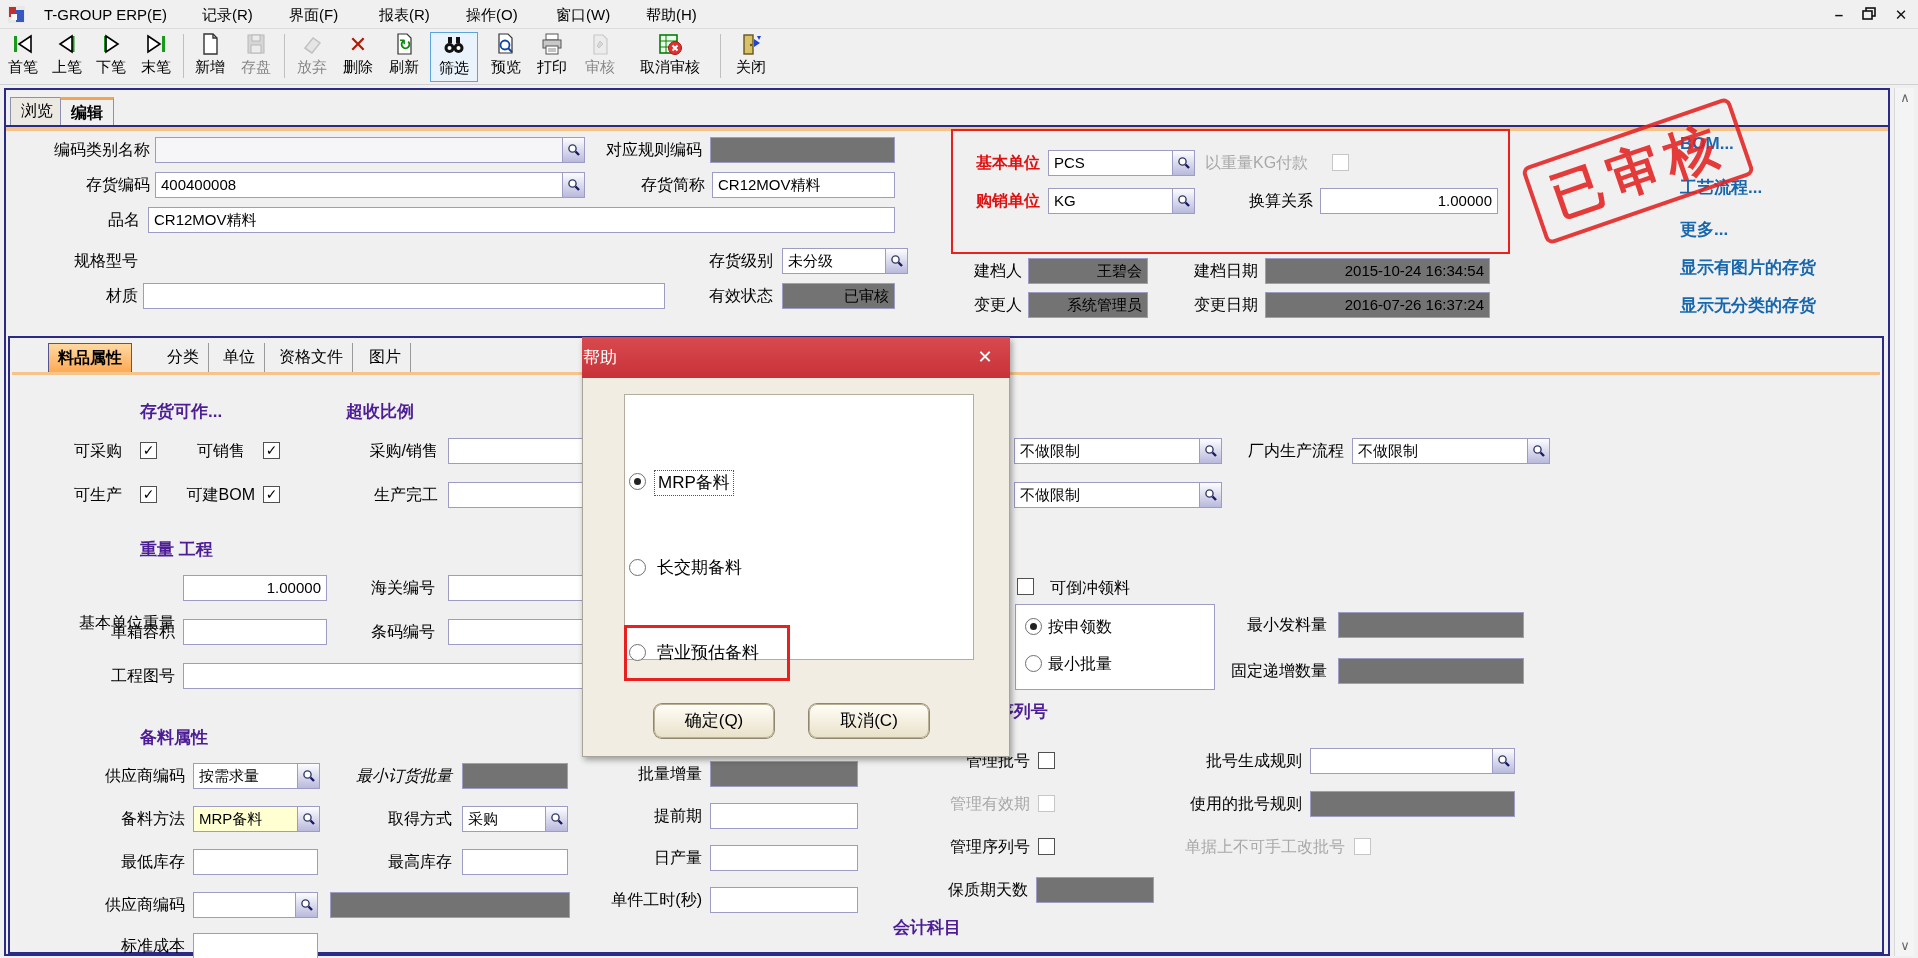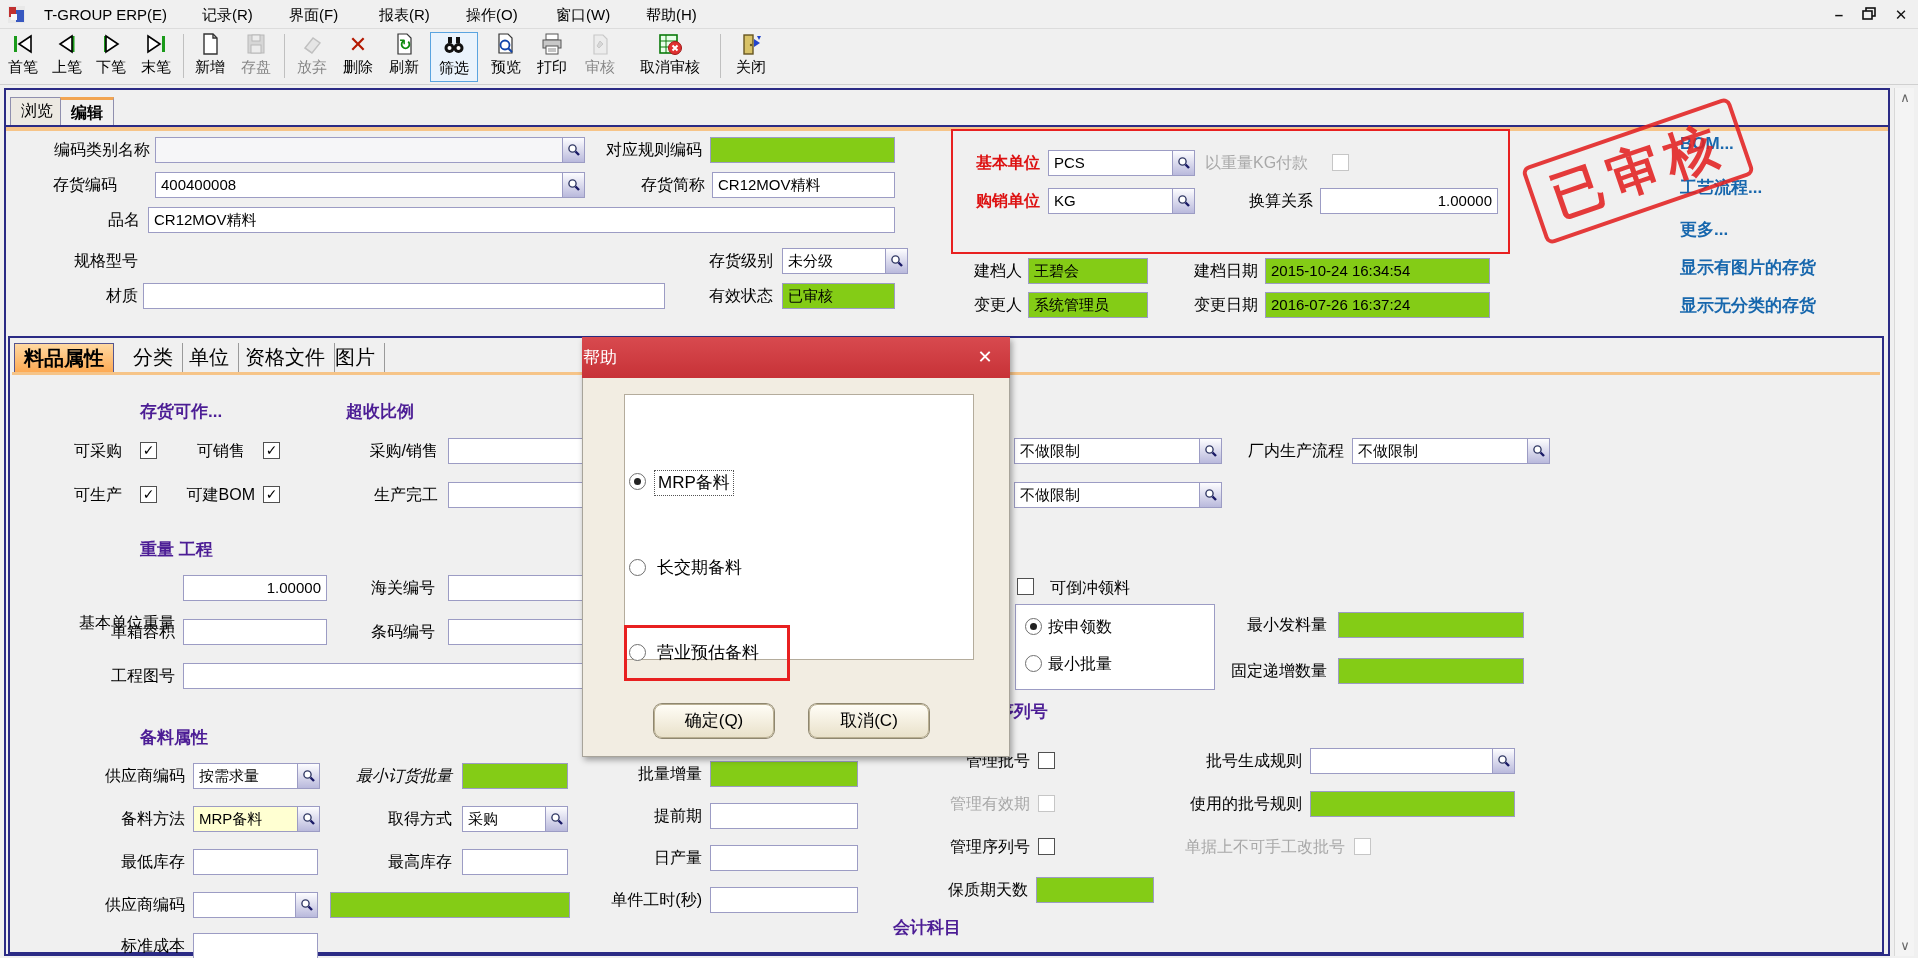--- a/index.html
+++ b/index.html
@@ -17,33 +17,33 @@
   .tsep { position:absolute; top:34px; width:1px; height:44px; background:#c0c0c0; }
   
   .mtab { position:absolute; top:97px; height:28px; font-size:16px; line-height:26px; padding:0 10px; background:#ece9e2; border:1px solid #8f8fae; border-bottom:none; color:#000; }
   .mtab.active { background:#f0f0f0; font-weight:bold; border-top:3px solid #f2a552; }
   
   .lbl { position:absolute; font-size:16px; color:#000; text-align:right; white-space:nowrap; height:26px; line-height:26px; }
   .lbl.lft { text-align:left; }
   .lbl.red { color:#dd1111; font-weight:bold; }
   .lbl.gray { color:#a8a8a8; }
   .fld { position:absolute; height:26px; background:#fff; border:1px solid #9c9cc4; font-size:15px; line-height:24px; padding:0 5px; white-space:nowrap; overflow:hidden; color:#000; }
-  .fld.ro { background:#84cc16; }
+  .fld.ro { background:#737373;text-align:right; }
   .fld.num { text-align:right; }
   .fld.yellow { background:#ffffd2; }
   .fld.lk { padding-right:26px; }
   .lkbtn { position:absolute; right:0; top:0; width:22px; height:24px; background:linear-gradient(#fdfdff,#b9b9dc); border-left:1px solid #9c9cc4; display:flex; align-items:center; justify-content:center; }
   .chkbox { position:absolute; width:17px; height:17px; background:#fff; border:1px solid #505050; font-size:14px; line-height:14px; text-align:center; font-weight:bold; color:#000; }
   .chkbox.disabled { border-color:#c6c6c6; }
   .radioc { position:absolute; width:17px; height:17px; border:1px solid #707070; border-radius:50%; background:#fff; }
   .radioc.sel::after { content:""; position:absolute; left:4px; top:4px; width:7px; height:7px; border-radius:50%; background:#222; }
   .sechdr { position:absolute; font-size:17px; font-weight:bold; color:#4c1d95; white-space:nowrap; }
   .biglink { position:absolute; font-size:17px; font-weight:bold; color:#1767ad; white-space:nowrap; cursor:pointer; }
   
-  .stab { position:absolute; top:343px; height:29px; font-size:20px; line-height:28px; padding:0 9px; color:#000; border-right:1px solid #9a9a9a; }
+  .stab { position:absolute; top:343px; height:29px; font-size:16px; line-height:28px; padding:0 9px; color:#000; border-right:1px solid #9a9a9a;margin-left:34px; }
   .stab.active { background:linear-gradient(#ffd9a2,#fdaa54); font-weight:bold; border:1px solid #55558f; border-bottom:none; }
   
   #stamp { position:absolute; left:1528px; top:130px; transform:rotate(-19deg); color:#e32222; border:4px solid #e32222; border-radius:8px; font-size:52px; font-weight:bold; padding:2px 16px; letter-spacing:8px; opacity:.88; z-index:20; white-space:nowrap; }
   
   .redbox { position:absolute; border:2px solid #e82020; z-index:15; pointer-events:none; }
   
   #modal { position:absolute; left:582px; top:337px; width:428px; height:420px; z-index:100; box-shadow:2px 3px 6px rgba(0,0,0,.35); }
   #modal .mtitle { position:absolute; left:0; top:0; right:0; height:41px; background:linear-gradient(#d84a4f,#c73237); color:#fff; font-size:17px; line-height:41px; padding-left:1px; }
   #modal .mclose { position:absolute; right:14px; top:9px; width:22px; height:22px; color:#fff; font-size:18px; line-height:22px; text-align:center; }
   #modal .mbody { position:absolute; left:0; top:41px; right:0; bottom:0; background:#f2ede2; border:1px solid #a8a49a; border-top:none; }
@@ -222,21 +222,21 @@
     <span class="lkbtn">
         <svg width="14" height="14">
           <circle cx="5.5" cy="5.5" r="3.6" fill="#fff" stroke="#333a66" stroke-width="1.4"></circle>
           <line x1="8.5" y1="8.5" x2="12" y2="12" stroke="#1a1a66" stroke-width="2.4"></line>
         </svg>
       </span>
   </div>
   <span class="lbl" style="left:590px;top:137px;width:112px;">对应规则编码</span>
   <div class="fld ro" style="left:710px;top:137px;width:185px;"><span></span></div>
 
-  <span class="lbl" style="left:20px;top:172px;width:130px;text-align:center;">存货编码</span>
+  <span class="lbl" style="left:20px;top:172px;width:130px;">存货编码</span>
   <div class="fld lk" style="left:155px;top:172px;width:430px;">
     <span>400400008</span>
     <span class="lkbtn">
         <svg width="14" height="14">
           <circle cx="5.5" cy="5.5" r="3.6" fill="#fff" stroke="#333a66" stroke-width="1.4"></circle>
           <line x1="8.5" y1="8.5" x2="12" y2="12" stroke="#1a1a66" stroke-width="2.4"></line>
         </svg>
       </span>
   </div>
   <span class="lbl" style="left:600px;top:172px;width:105px;">存货简称</span>

